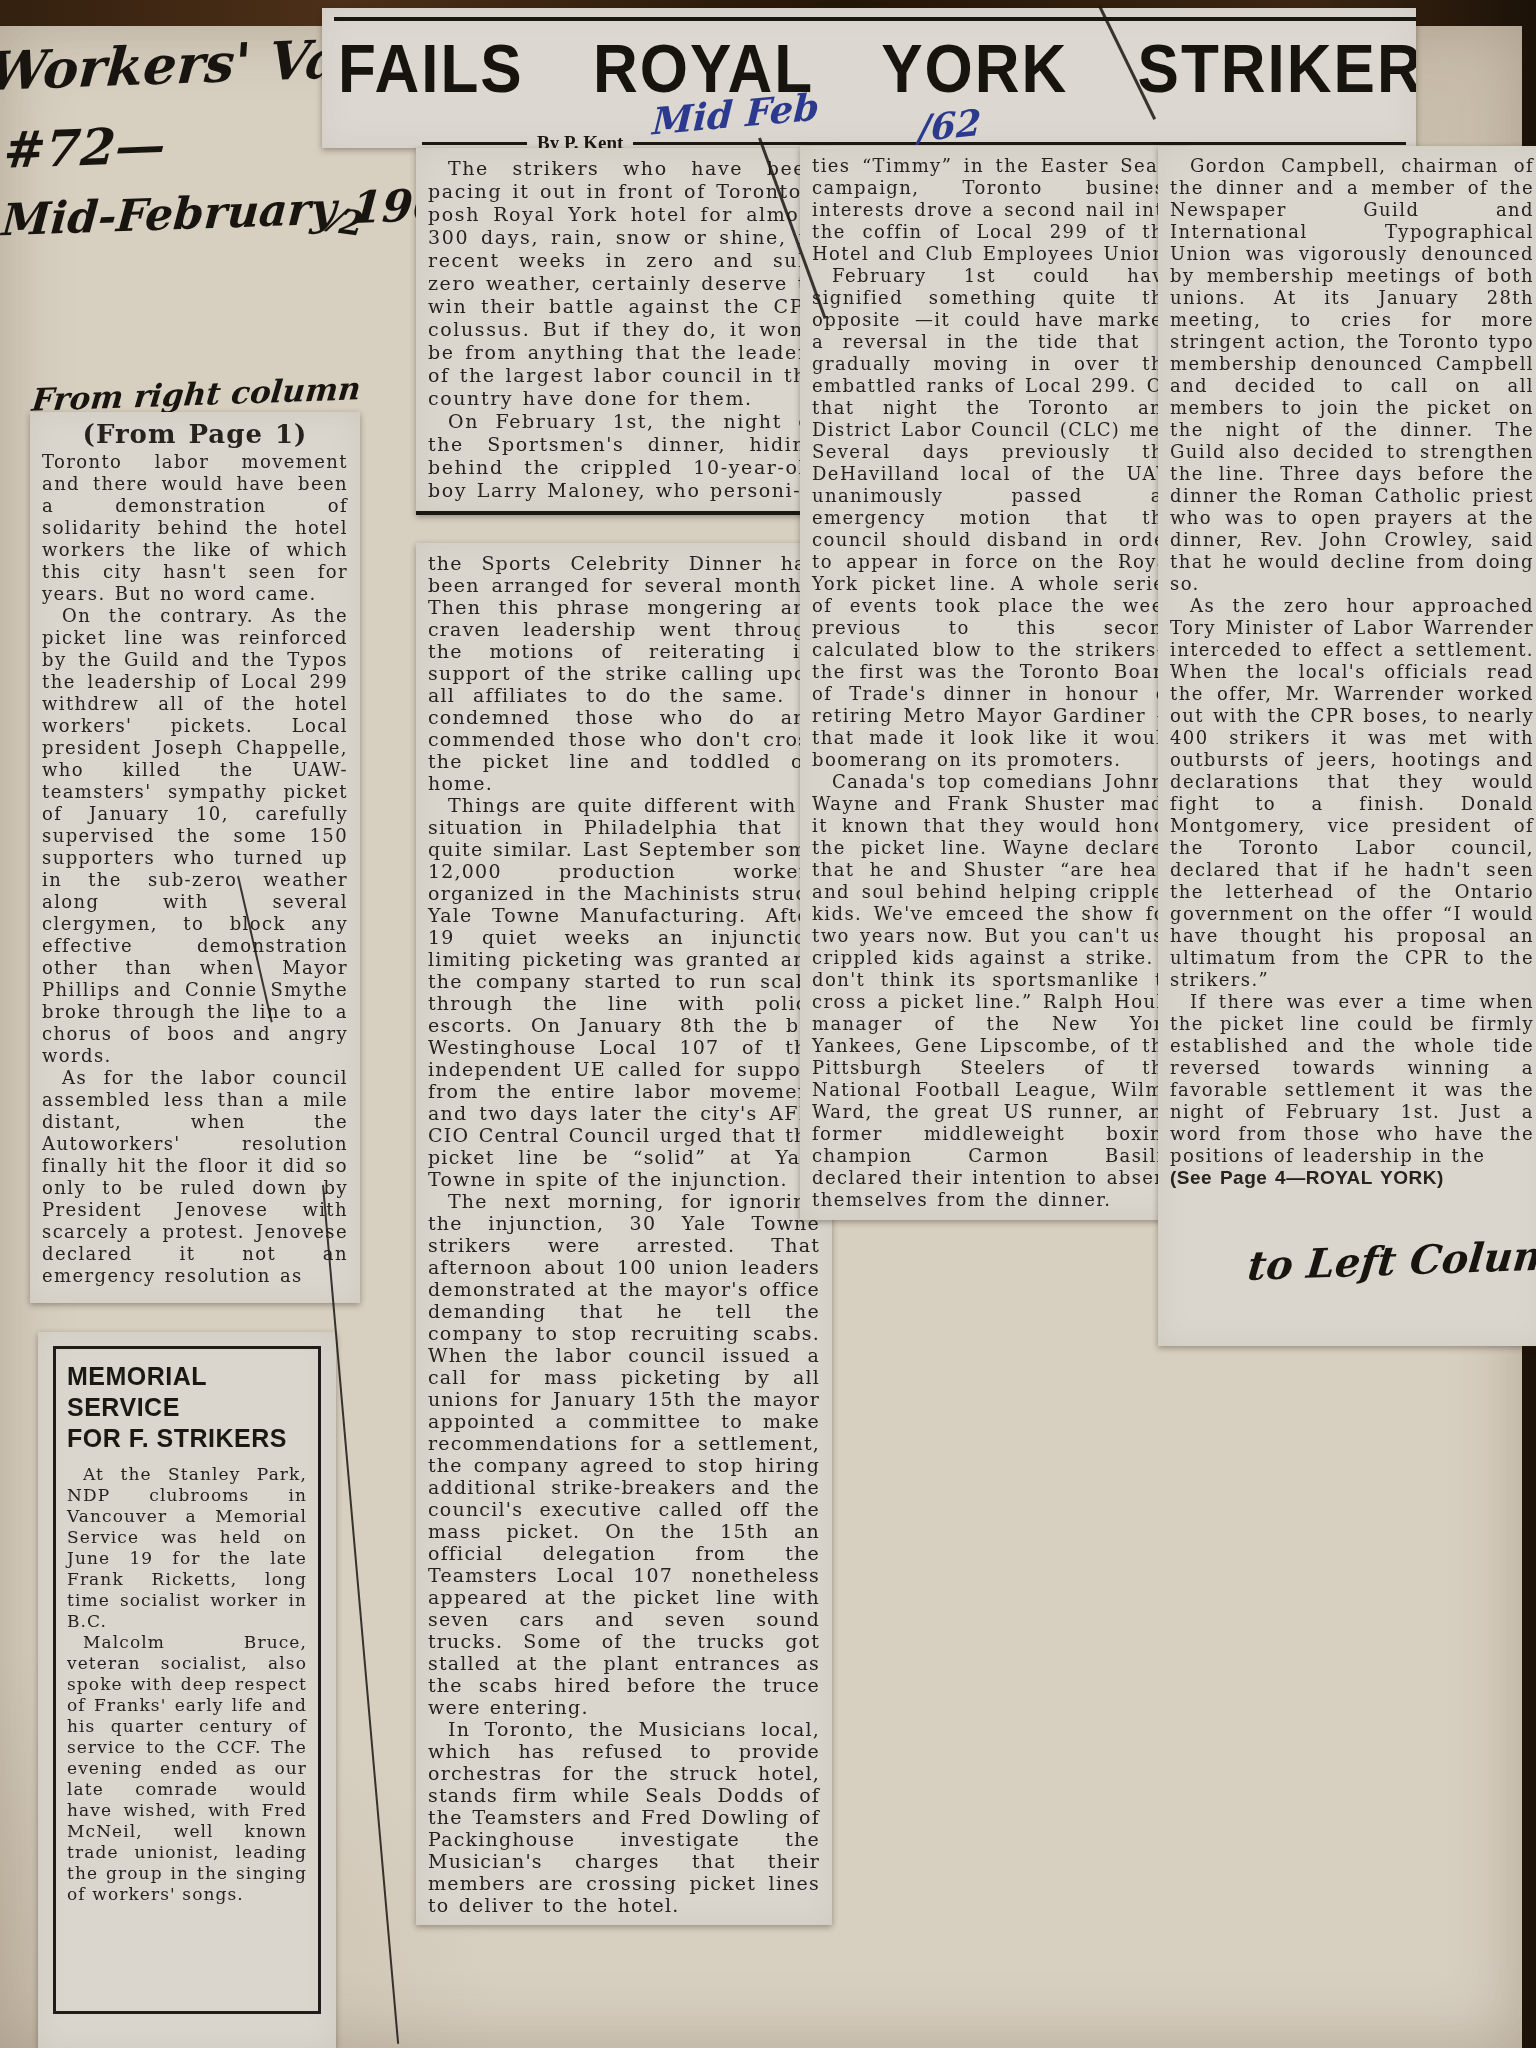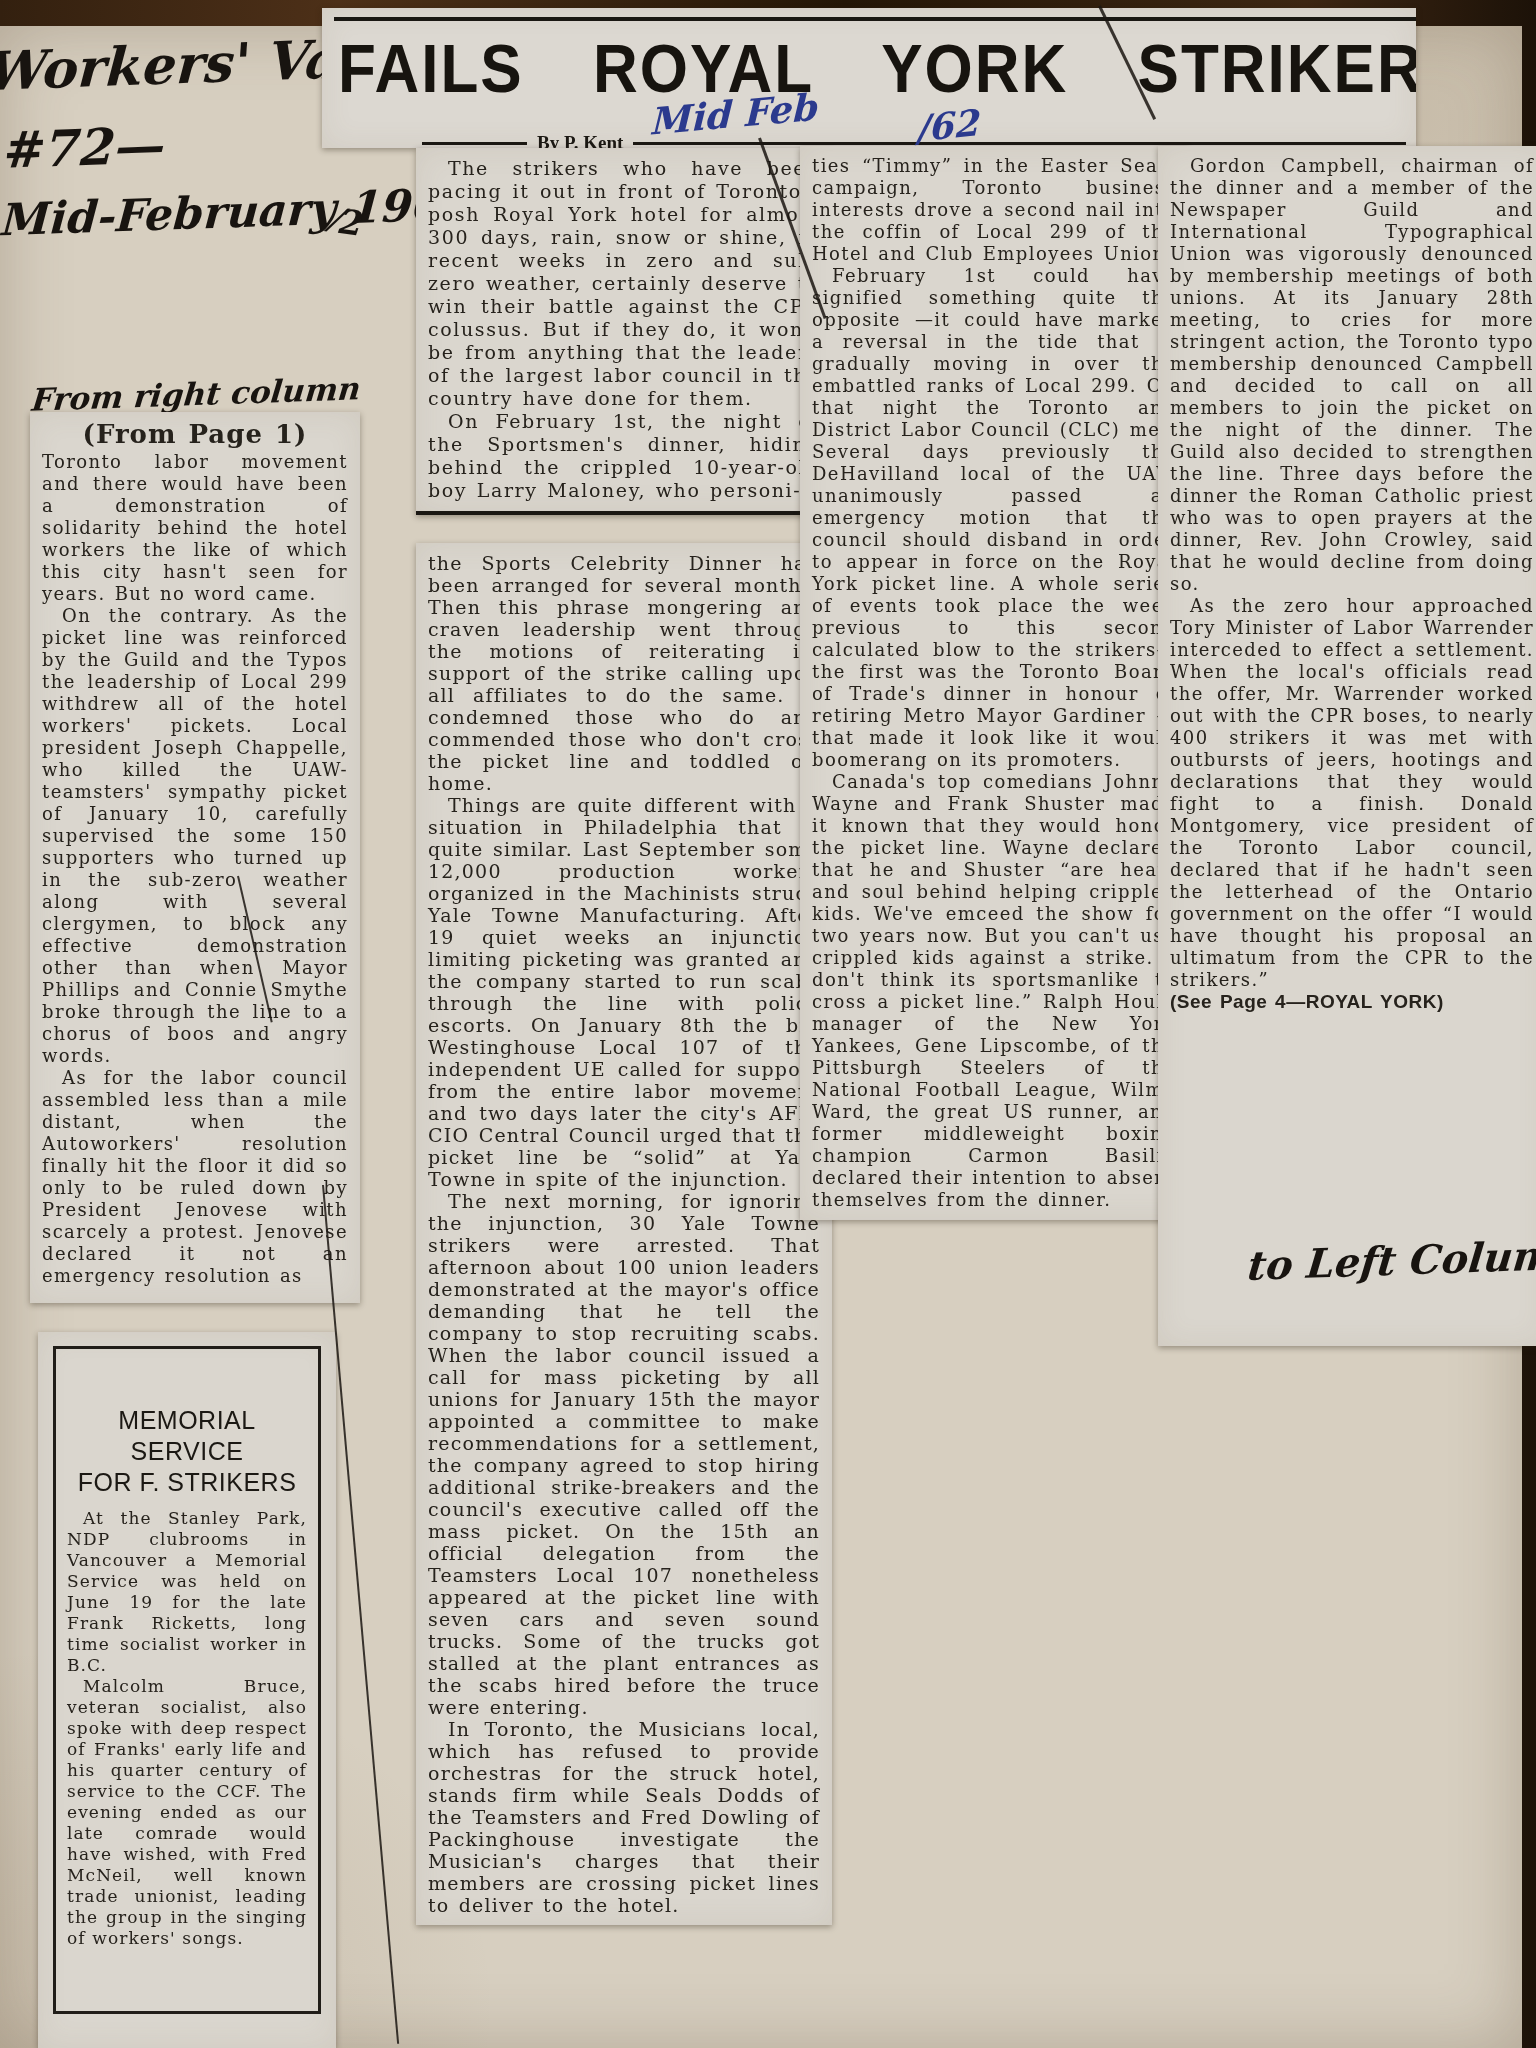--- a/index.html
+++ b/index.html
@@ -49,22 +49,22 @@
               font-weight:700; font-size:19px; letter-spacing:0.5px; text-indent:0 !important; }
 
   
   .left-col { left:30px; top:412px; width:306px; font-size:18px; line-height:22px; letter-spacing:1.4px; padding-bottom:16px; }
   .from-page { text-align:center; font-weight:700; font-size:26px; letter-spacing:1px;
                margin:2px 0 6px 0 !important; text-indent:0 !important; }
 
   
   .memorial { left:38px; top:1332px; width:298px; height:716px; }
   .memorial-box { margin:14px 15px; border:3px solid #201d18; padding:12px 11px 10px; min-height:640px; }
-  .memorial-title { text-align:center; font-family:"Liberation Sans", sans-serif; font-weight:400;
-                    font-size:25px; line-height:31px; letter-spacing:0.5px; color:#1b1813; margin-bottom:10px;margin-top:44px; }
+  .memorial-title { font-family:"Liberation Sans", sans-serif; font-weight:700;
+                    font-size:25px; line-height:31px; letter-spacing:0.5px; color:#1b1813; margin-bottom:10px; }
   .memorial-text { text-align:justify; font-size:17px; line-height:21px; letter-spacing:1.1px; }
   .memorial-text p { margin:0; text-indent:16px; }
 
   
   .hand { position:absolute; font-family:"DejaVu Serif", serif; font-style:italic; font-weight:700;
           color:#181410; white-space:nowrap; }
   .hand-blue { color:#2b3a8e; }
   .hw-title { left:-12px; top:30px; font-size:53px; transform:rotate(-2deg) skewX(-6deg); }
   .hw-issue { left:4px; top:118px; font-size:50px; transform:rotate(-2deg) skewX(-6deg); }
   .hw-date  { left:2px; top:186px; font-size:44px; transform:rotate(-2deg) skewX(-6deg); }
@@ -126,20 +126,21 @@
 
   <div class="piece text-col col-b">
     <p class="noindent">ties “Timmy” in the Easter Seals campaign, Toronto business interests drove a second nail into the coffin of Local 299 of the Hotel and Club Employees Union.</p>
     <p>February 1st could have signified something quite the opposite —it could have marked a reversal in the tide that is gradually moving in over the embattled ranks of Local 299. On that night the Toronto and District Labor Council (CLC) met. Several days previously the DeHavilland local of the UAW unanimously passed an emergency motion that the council should disband in order to appear in force on the Royal York picket line. A whole series of events took place the week previous to this second calculated blow to the strikers—the first was the Toronto Board of Trade's dinner in honour of retiring Metro Mayor Gardiner — that made it look like it would boomerang on its promoters.</p>
     <p>Canada's top comedians Johnny Wayne and Frank Shuster made it known that they would honor the picket line. Wayne declared that he and Shuster “are heart and soul behind helping crippled kids. We've emceed the show for two years now. But you can't use crippled kids against a strike. I don't think its sportsmanlike to cross a picket line.” Ralph Houk, manager of the New York Yankees, Gene Lipscombe, of the Pittsburgh Steelers of the National Football League, Wilma Ward, the great US runner, and former middleweight boxing champion Carmon Basilio declared their intention to absent themselves from the dinner.</p>
   </div>
 
   <div class="piece text-col col-c">
     <p>Gordon Campbell, chairman of the dinner and a member of the Newspaper Guild and International Typographical Union was vigorously denounced by membership meetings of both unions. At its January 28th meeting, to cries for more stringent action, the Toronto typo membership denounced Campbell and decided to call on all members to join the picket on the night of the dinner. The Guild also decided to strengthen the line. Three days before the dinner the Roman Catholic priest who was to open prayers at the dinner, Rev. John Crowley, said that he would decline from doing so.</p>
     <p>As the zero hour approached Tory Minister of Labor Warrender interceded to effect a settlement. When the local's officials read the offer, Mr. Warrender worked out with the CPR boses, to nearly 400 strikers it was met with outbursts of jeers, hootings and declarations that they would fight to a finish. Donald Montgomery, vice president of the Toronto Labor council, declared that if he hadn't seen the letterhead of the Ontario government on the offer “I would have thought his proposal an ultimatum from the CPR to the strikers.”</p>
+    <p>If there was ever a time when the picket line could be firmly established and the whole tide reversed towards winning a favorable settlement it was the night of February 1st. Just a word from those who have the positions of leadership in the</p>
     <p class="see-page">(See Page 4—ROYAL YORK)</p>
   </div>
   <div class="hand hw-toleft">to Left Column</div>
 
   <div class="piece memorial">
     <div class="memorial-box">
       <div class="memorial-title">
         <div>MEMORIAL SERVICE</div>
         <div>FOR F. STRIKERS</div>
       </div>

